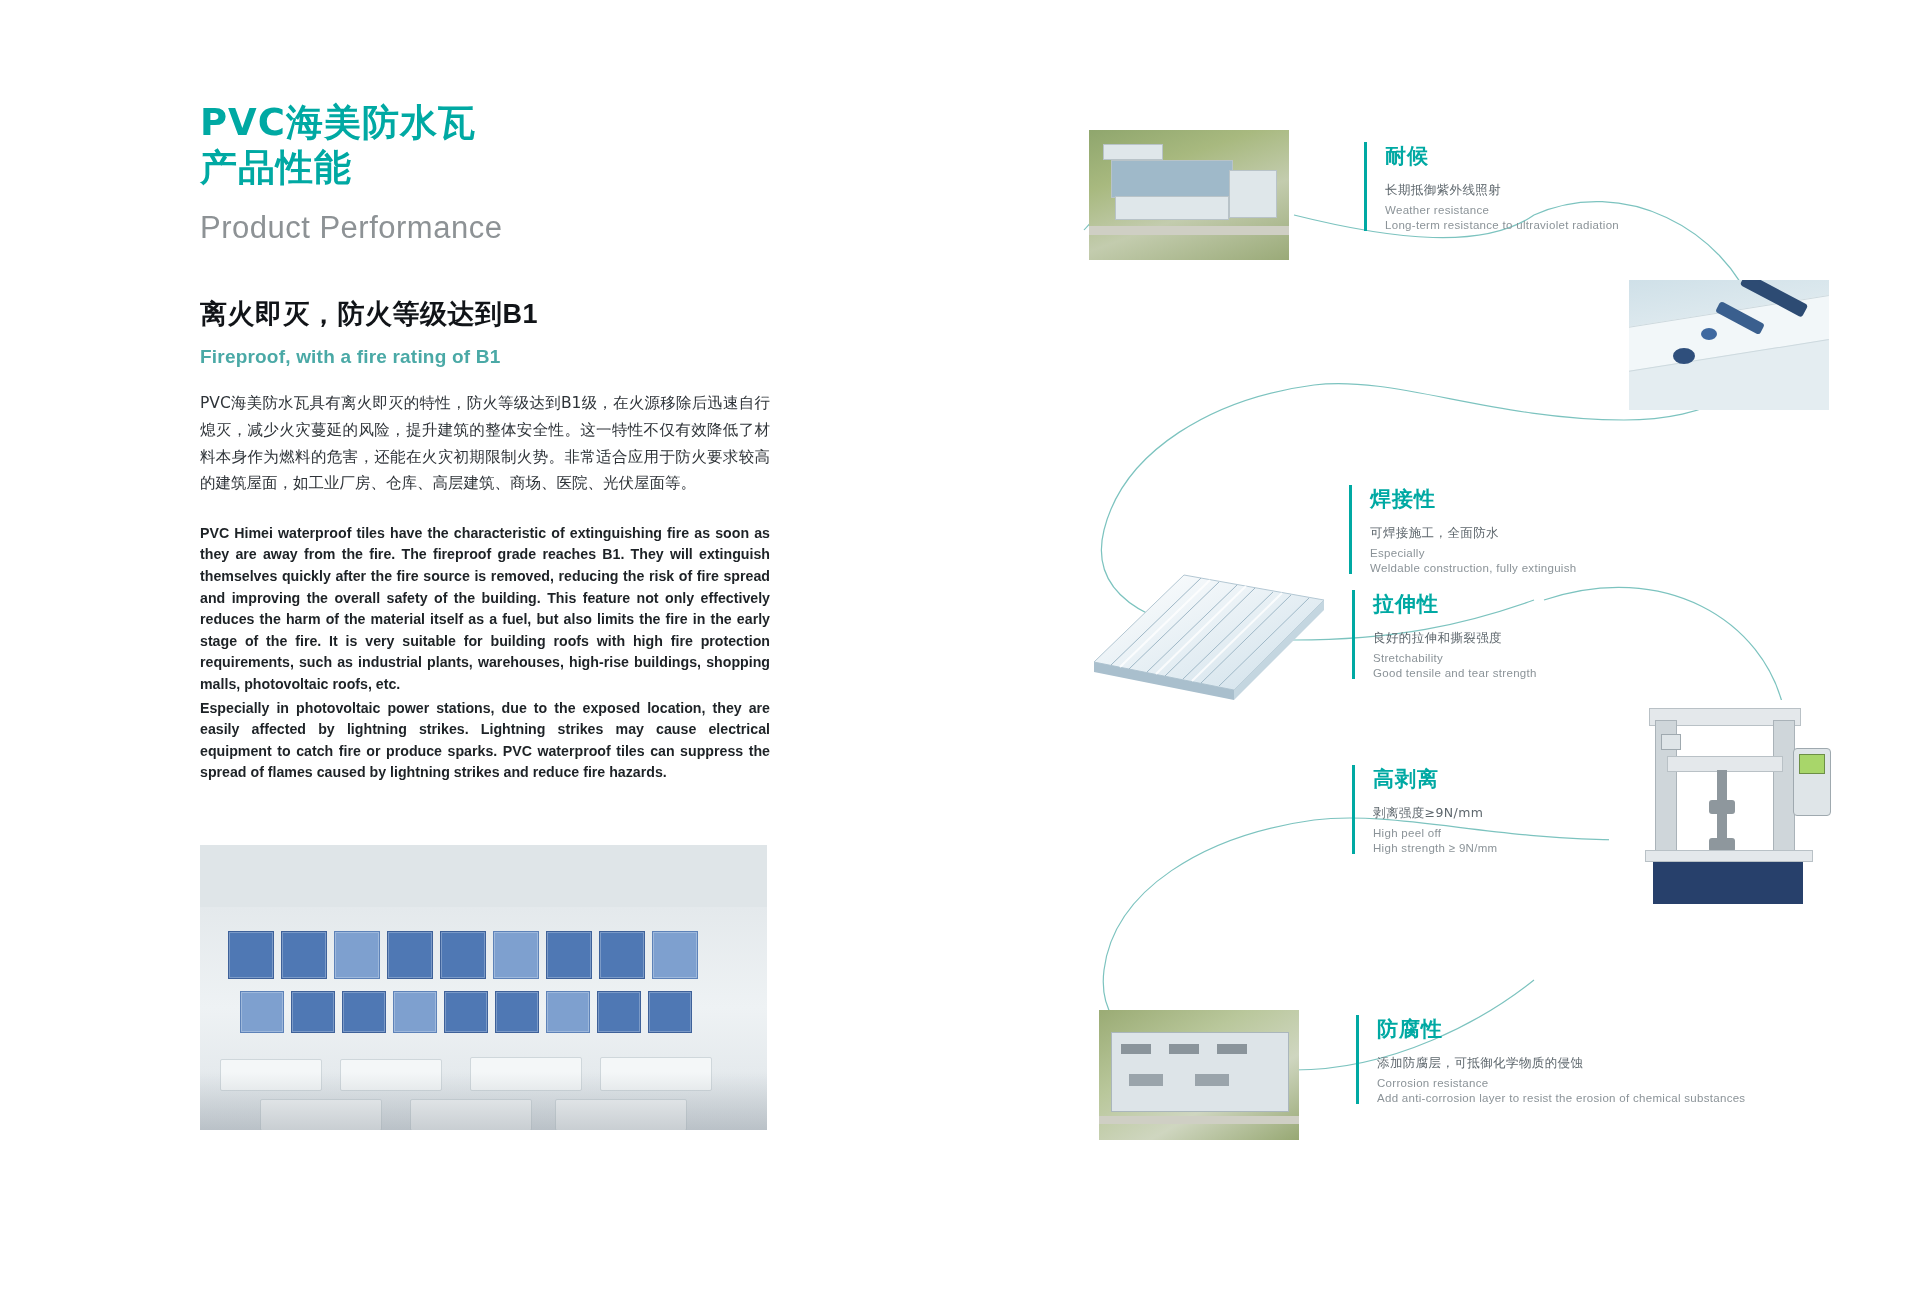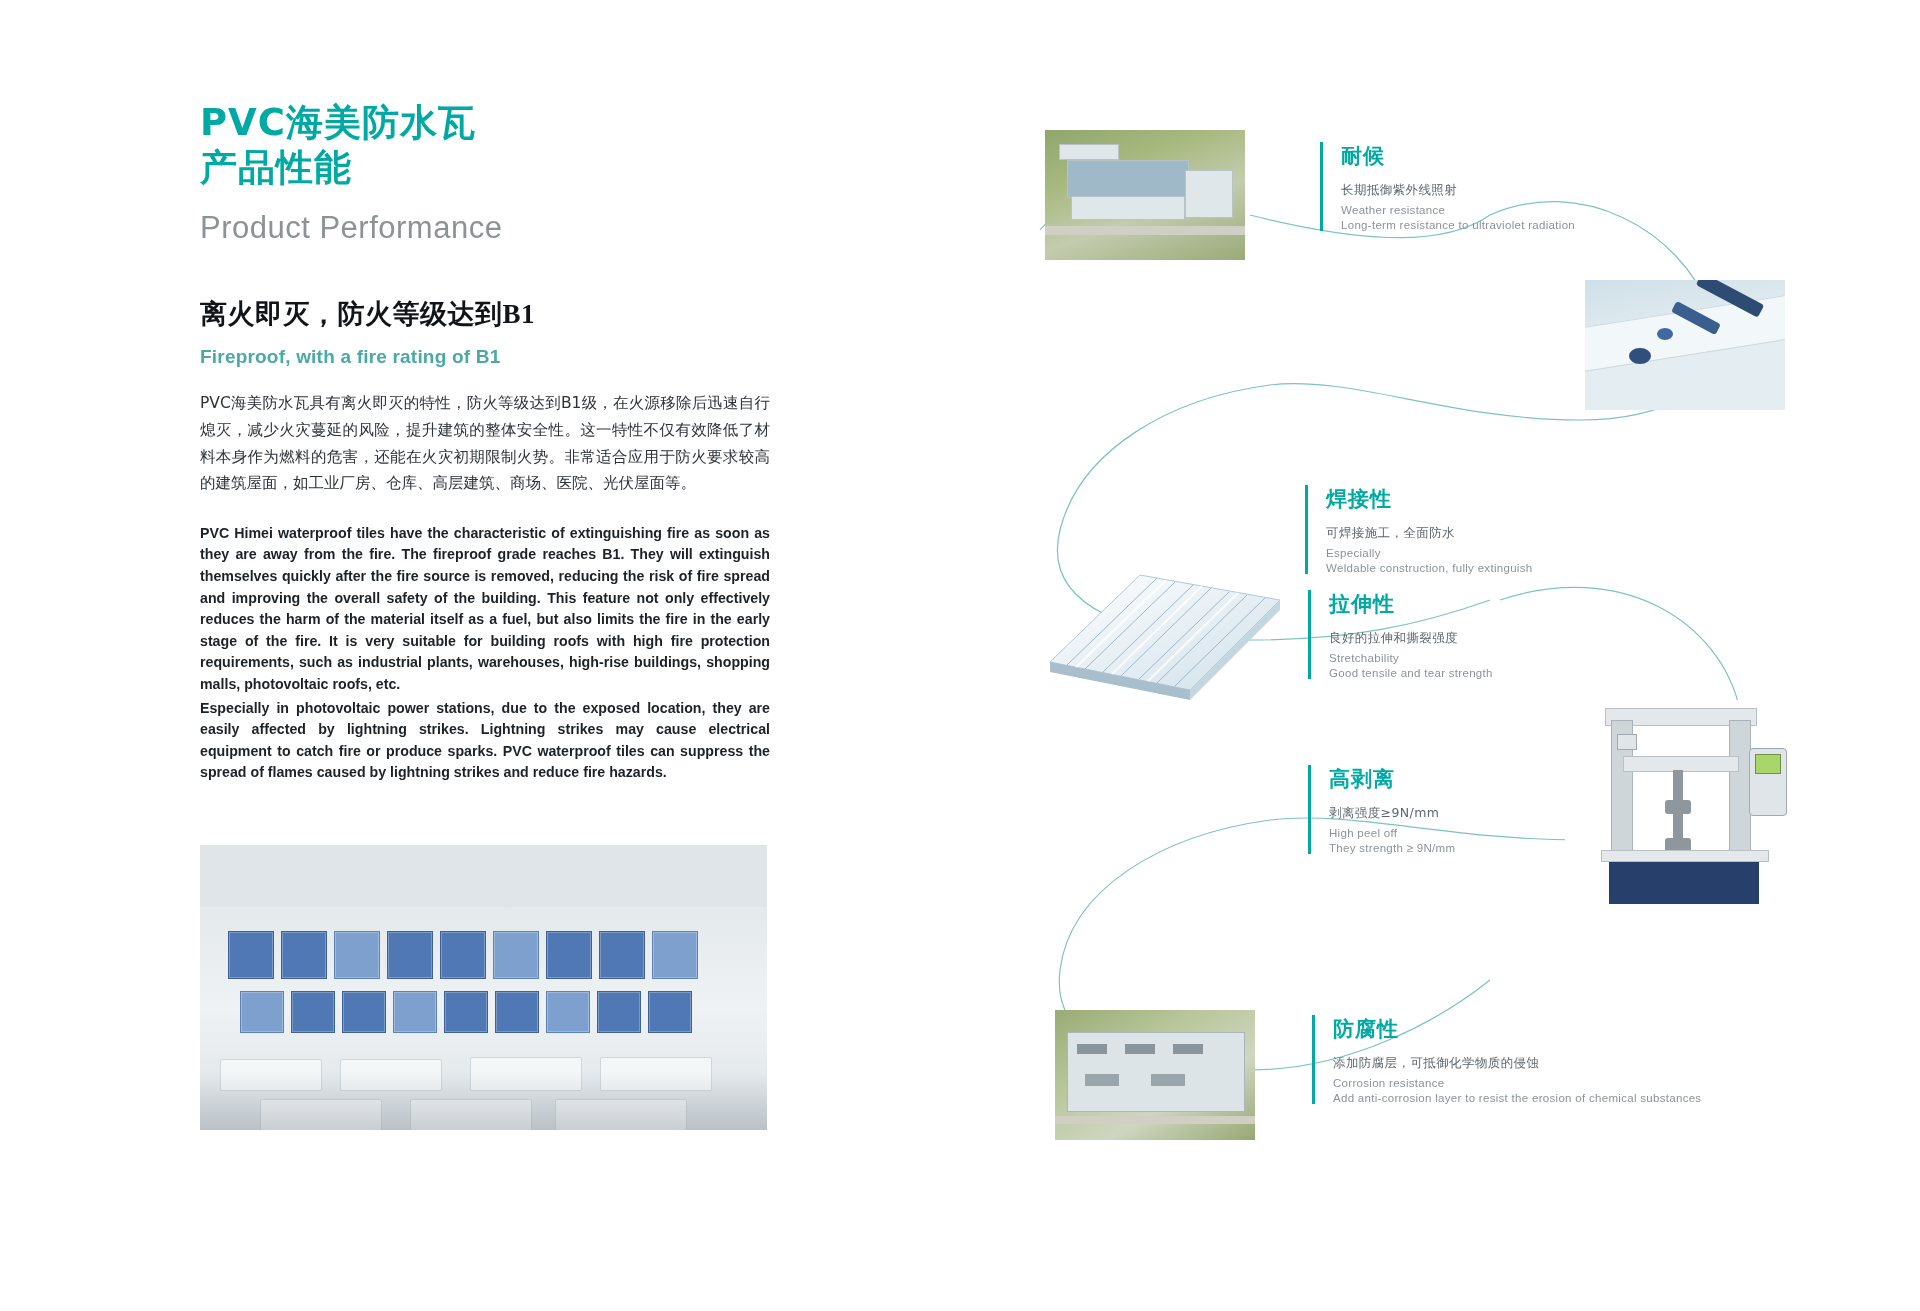--- a/index.html
+++ b/index.html
@@ -41,21 +41,21 @@
     margin: 20px 0 0 0;
     letter-spacing: 0.5px;
   }
 
   .subhead-cn {
     font-size: 27px;
     font-weight: bold;
     color: #111418;
     margin: 50px 0 0 0;
     letter-spacing: 0.5px;
-    font-family: Liberation Serif, serif;
+    font-family: Liberation Sans, sans-serif;
   }
   .subhead-en {
     font-size: 19px;
     font-weight: bold;
     color: #4aa9a6;
     margin: 14px 0 10px 0;
     letter-spacing: 0.2px;
   }
 
   .body-cn {
@@ -130,21 +130,21 @@
     border-radius: 2px;
   }
   .shadow-band {
     position:absolute; left:0; right:0; bottom:0; height:58px;
     background: linear-gradient(180deg, rgba(140,150,158,0) 0%, rgba(120,130,140,.35) 100%);
   }
 
   
   .right-col {
     position: absolute;
-    left: 1020px;
+    left: 1064px;
     top: 120px;
     width: 840px;
     height: 1060px;
   }
   .curve-svg {
     position: absolute;
     left: 0; top: 0;
     width: 840px;
     height: 1060px;
     pointer-events: none;
@@ -400,21 +400,21 @@
       <div class="mach-panel" style="left:184px; top:48px; width:36px; height:66px; border-radius:4px;"></div>
       <div class="mach-screen" style="left:190px; top:54px; width:24px; height:18px;"></div>
       <div class="mach-panel" style="left:52px; top:34px; width:18px; height:14px;"></div>
       <div class="mach-base" style="left:44px; top:158px; width:150px; height:46px;"></div>
       <div class="mach-frame" style="left:36px; top:150px; width:166px; height:10px;"></div>
     </div>
     <div class="feature-text" style="left:288px; top:645px; width:430px;">
       <p class="f-title">高剥离</p>
       <p class="f-cn">剥离强度≥9N/mm</p>
       <p class="f-en1">High peel off</p>
-      <p class="f-en2">They strength ≥ 9N/mm</p>
+      <p class="f-en2">High strength ≥ 9N/mm</p>
     </div>
   </div>
 
   <div class="feature">
     <div class="thumb thumb-aerial2" style="left:35px; top:890px; width:200px; height:130px;">
       <div class="aerial-bldg" style="left:12px; top:22px; width:176px; height:78px; background:#dde4e8; border-color:#aab6bc;"></div>
       <div class="aerial-bldg" style="left:22px; top:34px; width:30px; height:10px; background:#8a949b; border:none;"></div>
       <div class="aerial-bldg" style="left:70px; top:34px; width:30px; height:10px; background:#8a949b; border:none;"></div>
       <div class="aerial-bldg" style="left:118px; top:34px; width:30px; height:10px; background:#8a949b; border:none;"></div>
       <div class="aerial-bldg" style="left:30px; top:64px; width:34px; height:12px; background:#9aa4ab; border:none;"></div>

